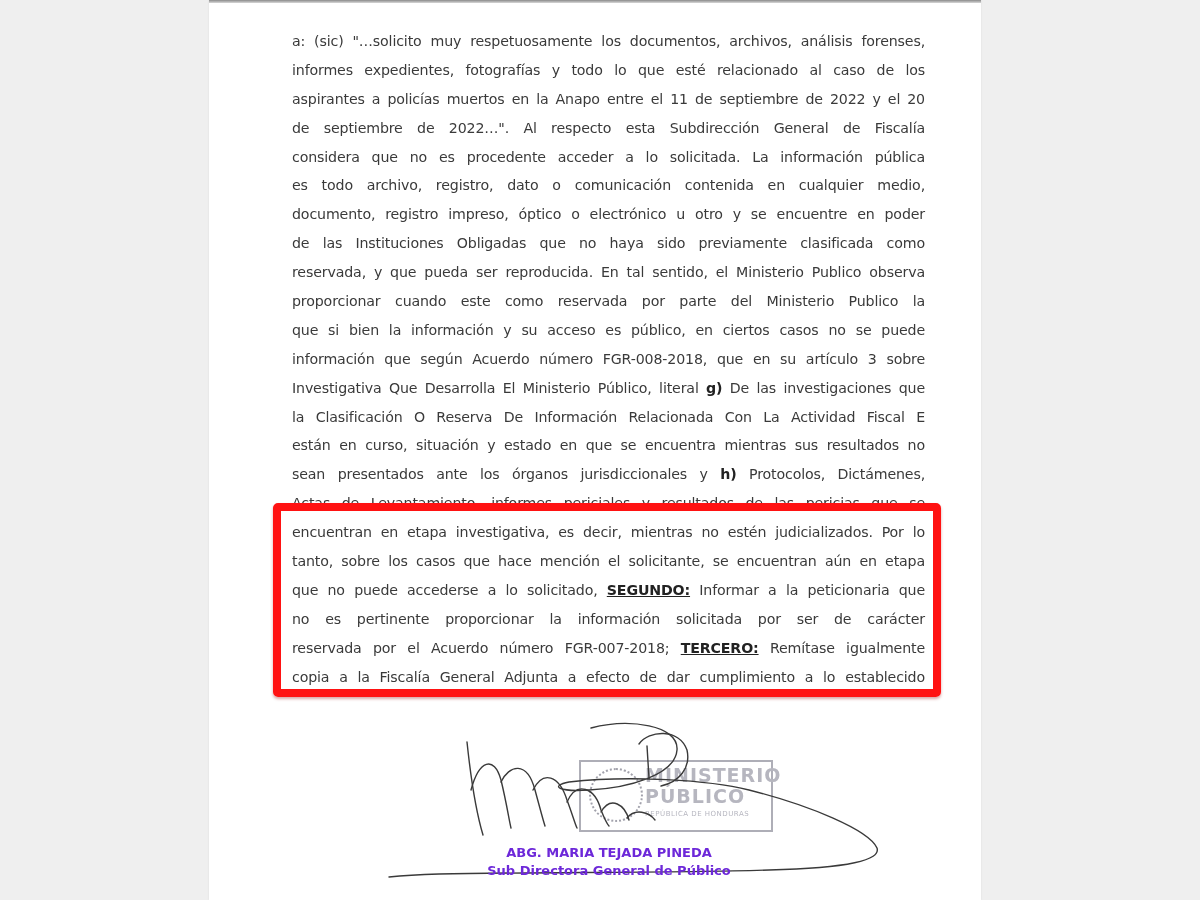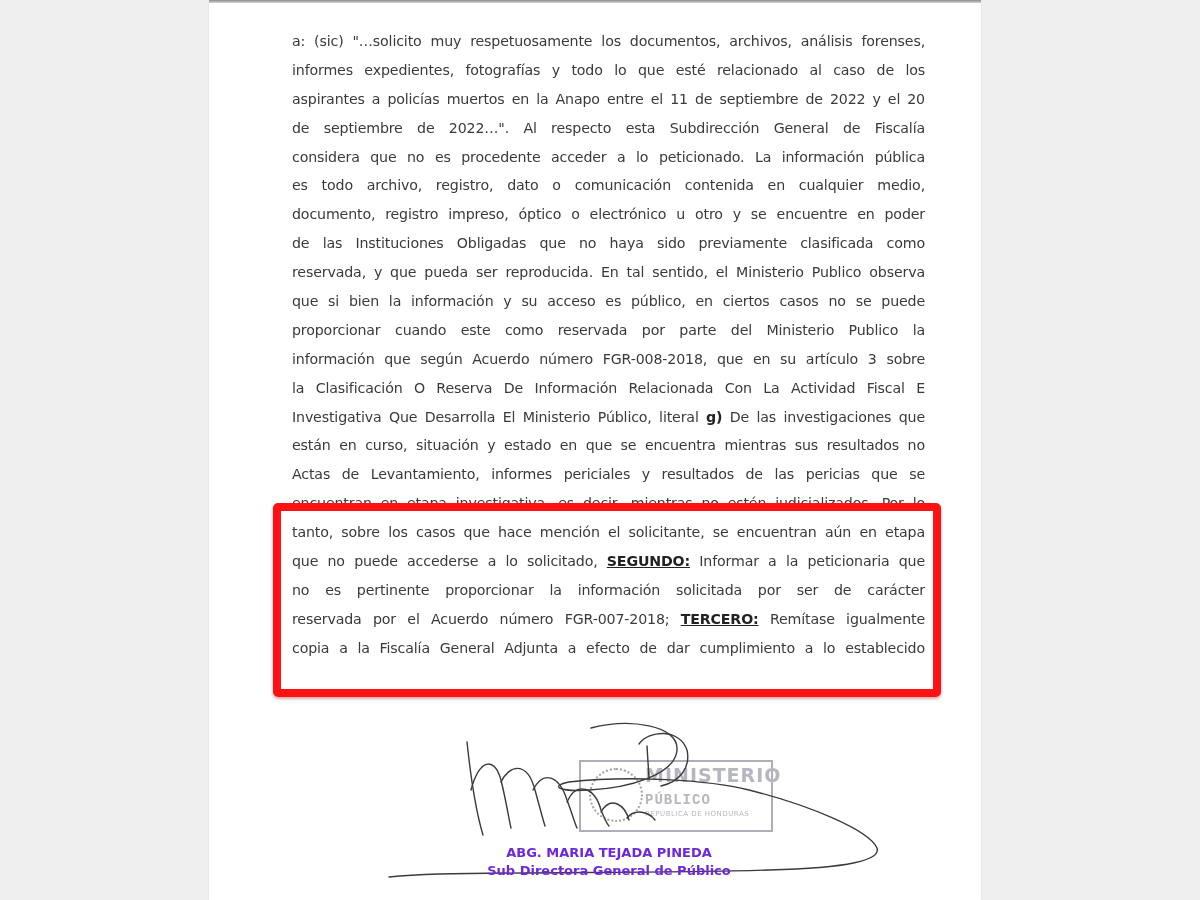--- a/index.html
+++ b/index.html
@@ -42,21 +42,21 @@
   }
   .stamp-emblem {
     position:absolute; left:8px; top:6px; width:50px; height:50px;
     border:2px dotted #8b8b98; border-radius:50%;
   }
   .stamp-line1, .stamp-line2 {
     position:absolute; left:64px; font-family:"DejaVu Sans", sans-serif;
     font-weight:bold; color:#a4a4b0; letter-spacing:1px;
   }
   .stamp-line1 { top:2px; font-size:19px; }
-  .stamp-line2 { top:30px; font-size:14px;font-family:Liberation Mono, monospace; }
+  .stamp-line2 { top:23px; font-size:19px; }
   .stamp-line3 {
     position:absolute; left:64px; top:48px; font-size:7px; color:#a4a4b0; letter-spacing:0.5px;
   }
   .signature-svg { position:absolute; left:0; top:0; }
   .signer-name, .signer-title {
     position:absolute; left:270px; width:260px; text-align:center;
     font-weight:bold; color:#6d28d9; font-size:13px;
   }
   .signer-name { top:125px; }
   .signer-title { top:143px; }
@@ -65,31 +65,32 @@
 <body>
 
 <div class="page">
   <div class="page-top-edge"></div>
 
   <div class="body-text">
     <span class="line">a: (sic) "…solicito muy respetuosamente los documentos, archivos, análisis forenses,</span>
     <span class="line">informes expedientes, fotografías y todo lo que esté relacionado al caso de los</span>
     <span class="line">aspirantes a policías muertos en la Anapo entre el 11 de septiembre de 2022 y el 20</span>
     <span class="line">de septiembre de 2022…". Al respecto esta Subdirección General de Fiscalía</span>
-    <span class="line">considera que no es procedente acceder a lo peticionado. La información pública</span>
+    <span class="line">considera que no es procedente acceder a lo solicitada. La información pública</span>
     <span class="line">es todo archivo, registro, dato o comunicación contenida en cualquier medio,</span>
     <span class="line">documento, registro impreso, óptico o electrónico u otro y se encuentre en poder</span>
     <span class="line">de las Instituciones Obligadas que no haya sido previamente clasificada como</span>
     <span class="line">reservada, y que pueda ser reproducida. En tal sentido, el Ministerio Publico observa</span>
+    <span class="line">proporcionar cuando este como reservada por parte del Ministerio Publico la</span>
     <span class="line">que si bien la información y su acceso es público, en ciertos casos no se puede</span>
-    <span class="line">proporcionar cuando este como reservada por parte del Ministerio Publico la</span>
     <span class="line">información que según Acuerdo número FGR-008-2018, que en su artículo 3 sobre</span>
+    <span class="line"><span>Investigativa Que Desarrolla El Ministerio Público, literal </span><b>g)</b><span> De las investigaciones que</span></span>
     <span class="line">la Clasificación O Reserva De Información Relacionada Con La Actividad Fiscal E</span>
-    <span class="line"><span>Investigativa Que Desarrolla El Ministerio Público, literal </span><b>g)</b><span> De las investigaciones que</span></span>
     <span class="line">están en curso, situación y estado en que se encuentra mientras sus resultados no</span>
+    <span class="line"><span>sean presentados ante los órganos jurisdiccionales y </span><b>h)</b><span> Protocolos, Dictámenes,</span></span>
     <span class="line">Actas de Levantamiento, informes periciales y resultados de las pericias que se</span>
     <span class="line">encuentran en etapa investigativa, es decir, mientras no estén judicializados. Por lo</span>
     <span class="line">tanto, sobre los casos que hace mención el solicitante, se encuentran aún en etapa</span>
     <span class="line"><span>que no puede accederse a lo solicitado, </span><b><u>SEGUNDO:</u></b><span> Informar a la peticionaria que</span></span>
     <span class="line">no es pertinente proporcionar la información solicitada por ser de carácter</span>
     <span class="line"><span>reservada por el Acuerdo número FGR-007-2018; </span><b><u>TERCERO:</u></b><span> Remítase igualmente</span></span>
     <span class="line">copia a la Fiscalía General Adjunta a efecto de dar cumplimiento a lo establecido</span>
   </div>
 
   <div class="highlight-box"></div>

